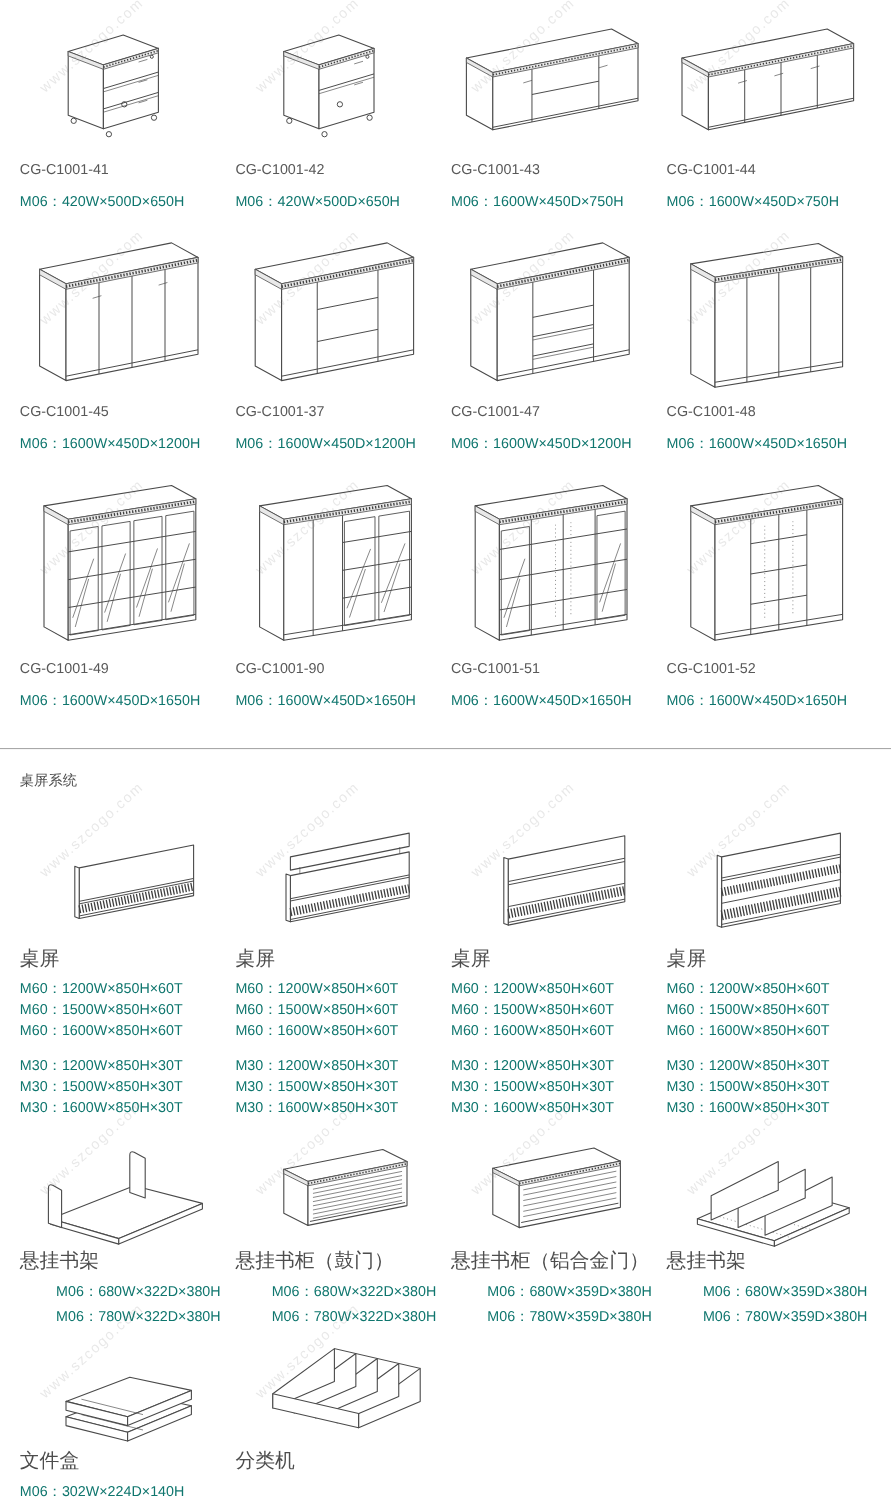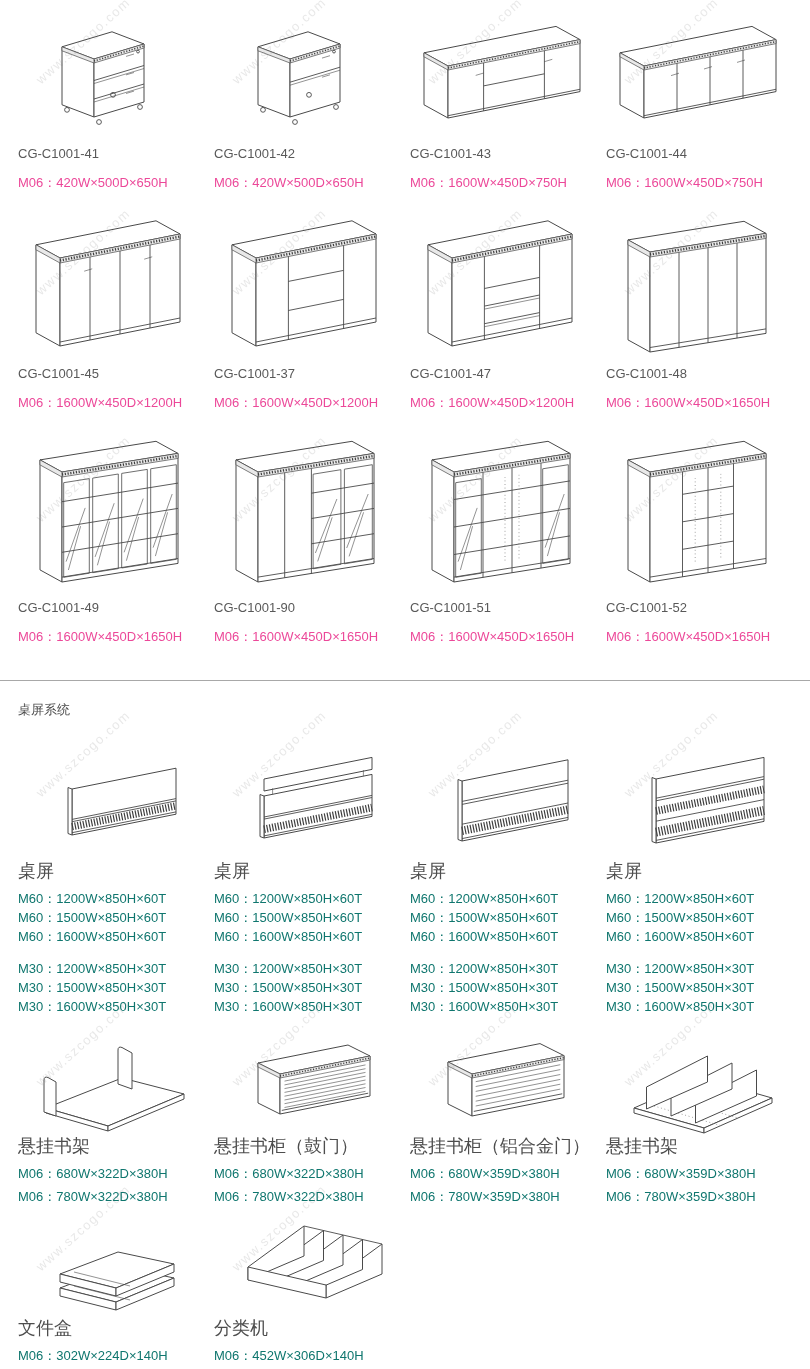--- a/index.html
+++ b/index.html
@@ -7,29 +7,29 @@
   .page{width:810px;height:1369px;padding-top:22px;box-sizing:border-box;background:#fff;}
   .grid{display:grid;grid-template-columns:repeat(4,1fr);padding-left:18px;padding-right:8px;}
   .grid2{display:grid;grid-template-columns:repeat(4,1fr);padding-left:18px;padding-right:8px;}
   .cell{min-width:0;}
   .fig{position:relative;display:flex;align-items:flex-end;justify-content:center;}
   .fig svg{display:block;overflow:visible;}
   .r1 .fig{height:112px;}
   .r2{margin-top:34px;} .r2 .fig{height:128px;}
   .r3{margin-top:36px;} .r3 .fig{height:140px;}
   .code{margin-top:12px;text-align:left;font-size:13px;color:#595959;}
-  .dim{margin-top:13px;font-size:13px;color:#ec4899;white-space:nowrap;}
+  .dim{margin-top:13px;font-size:13px;color:#0f766e;white-space:nowrap;}
   hr.divider{border:none;border-top:1px solid #a8a8a8;margin:34px 0 0 0;}
   .sec-title{margin:20px 0 0 18px;font-size:13px;color:#4d4d4d;}
   .screens{margin-top:16px;} .screens .fig{height:112px;}
   .name{font-size:18px;color:#4d4d4d;margin-top:12px;}
   .dl{font-size:13px;color:#0f766e;line-height:19px;white-space:nowrap;}
   .m60{margin-top:6px;} .m30{margin-top:13px;}
   .shelves{margin-top:20px;} .shelves .fig{height:86px;}
-  .shelves .dl{line-height:23px;} .shelves .lines{margin-top:4px;}
+  .shelves .dl{line-height:23px;} .shelves .lines{margin-top:4px;margin-left:33px;}
   .acc{margin-top:16px;} .acc .fig{height:80px;}
   .acc .dl{line-height:23px;margin-top:4px;}
   .wm{position:absolute;left:10%;top:46%;transform:rotate(-42deg);transform-origin:left center;
       font-size:13px;letter-spacing:1.5px;color:rgba(110,110,110,0.16);white-space:nowrap;pointer-events:none;}
   
   .o{fill:#fff;stroke:#4a4a4a;stroke-width:1;stroke-linejoin:round;}
   .nf{fill:none;stroke:#4a4a4a;stroke-width:.8;stroke-linejoin:round;}
   .sl{fill:#e9e9e9;stroke:#4a4a4a;stroke-width:.7;}
   .l{stroke:#4a4a4a;stroke-width:.9;fill:none;}
   .th{stroke:#4a4a4a;stroke-width:.6;fill:none;}
@@ -565,19 +565,18 @@
             <polygon class="o" points="94.5,69.5 150.5,45.5 150.5,15.5 94.5,56.5"></polygon>
             <polygon class="o" points="75.0,65.0 131.0,41.0 131.0,11.0 75.0,52.0"></polygon>
             <polygon class="o" points="55.5,60.5 111.5,36.5 111.5,6.5 55.5,47.5"></polygon>
             <polygon class="o" points="36.0,56.0 92.0,32.0 92.0,2.0 36.0,43.0"></polygon>
             <polygon class="o" points="36.0,56.0 114.0,74.0 114.0,61.0 36.0,43.0"></polygon>
             <line class="l" x1="92.0" y1="2.0" x2="170.0" y2="20.0"></line>
           </svg>
         <span class="wm">www.szcogo.com</span>
       </div>
       <div class="name">分类机</div>
-      <div class="dl">M06：452W×306D×140H</div>
     </div>
     <div class="cell"></div>
     <div class="cell"></div>
   </div>
 
 </div>
 
 </body></html>

